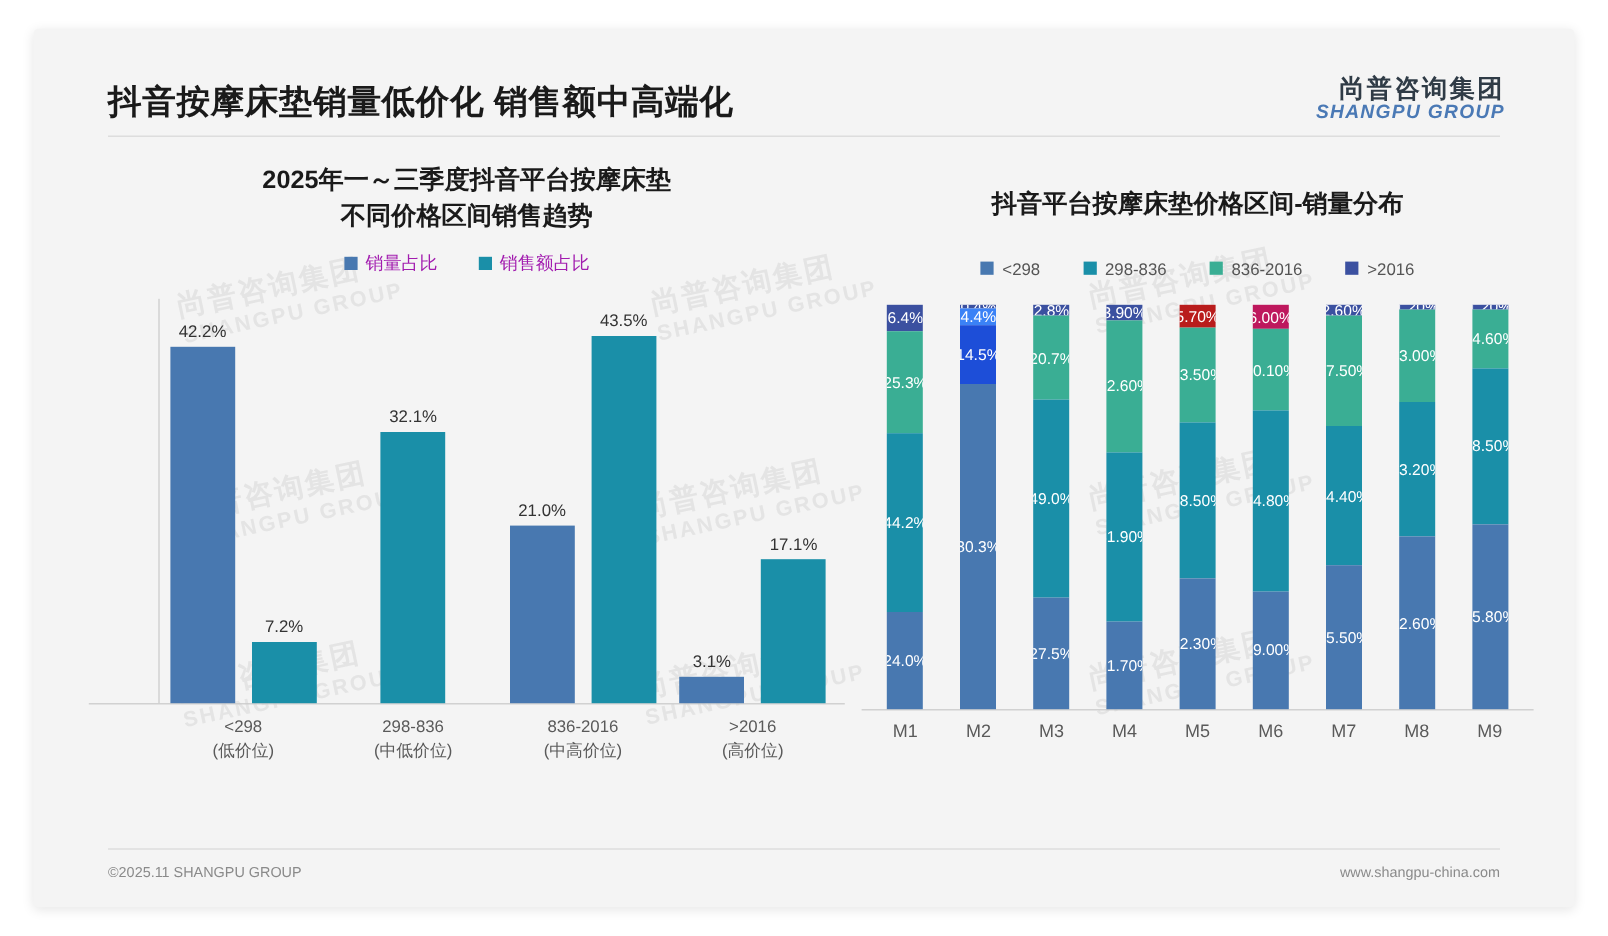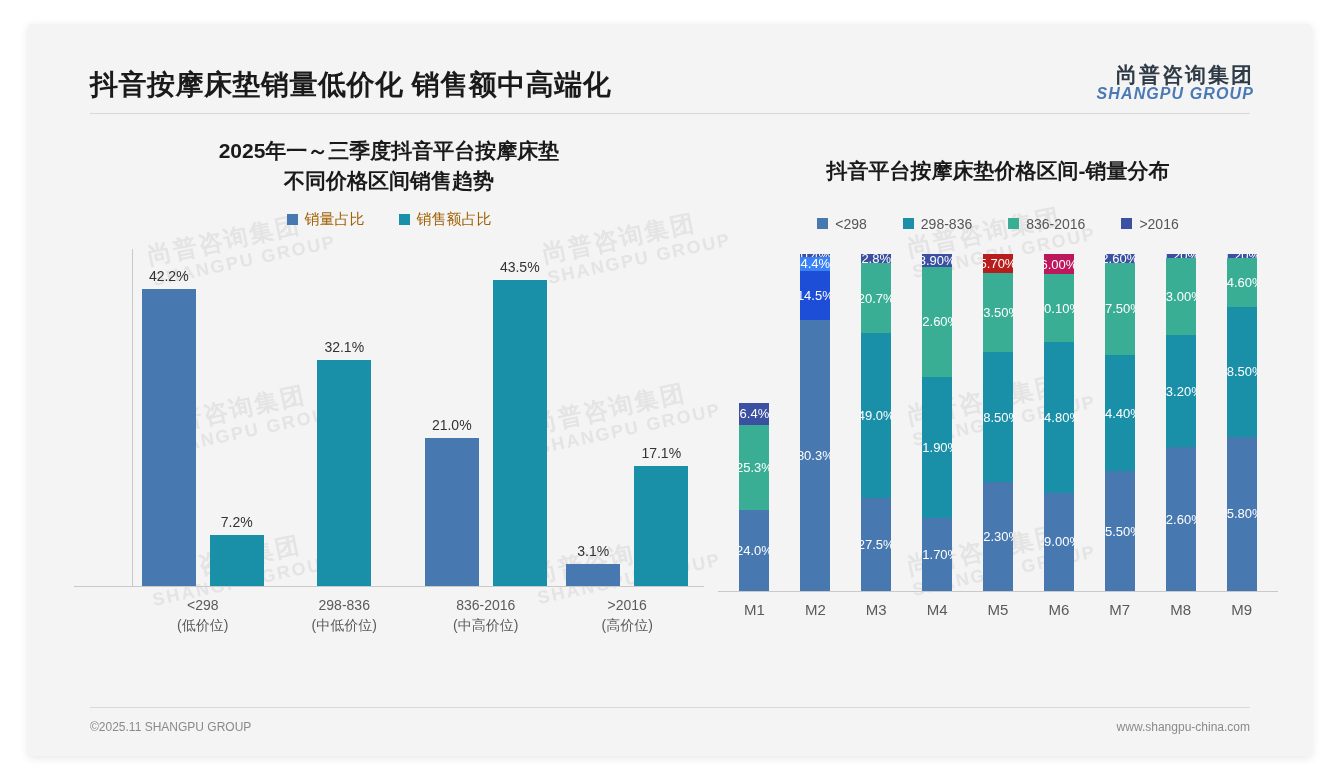--- a/index.html
+++ b/index.html
@@ -73,21 +73,21 @@
   }
 
   .legend {
     display: flex; justify-content: center; align-items: center;
     margin-top: 14px;
   }
   .legend-item { display: flex; align-items: center; }
   .legend-swatch {
     width: 11px; height: 11px; margin-right: 7px; display: inline-block;
   }
-  .legend-label { font-size: 15px; color: #a16207; white-space: nowrap; }
+  .legend-label { font-size: 15px; color: #a21caf; white-space: nowrap; }
 
   .legend-left .legend-item + .legend-item { margin-left: 34px; }
   .legend-right .legend-item + .legend-item { margin-left: 36px; }
   .legend-right .legend-label { font-size: 14px; color: #555; }
 
   
   .plot-left {
     position: relative;
     margin-top: 20px;
     height: 338px;
@@ -335,20 +335,23 @@
     <div class="plot-right">
       <div class="stacks">
 
         <div class="stack-col">
           <div class="stack">
             <div class="seg" style="height:6.4%;background:#3b50a0">
               <span class="seg-label">6.4%</span>
               </div>
             <div class="seg" style="height:25.3%;background:#3aae94">
               <span class="seg-label">25.3%</span>
+              </div>
+            <div class="seg" style="height:44.2%;background:#1a8fa8">
+              <span class="seg-label">44.2%</span>
               </div>
             <div class="seg" style="height:24.0%;background:#4878b0">
               <span class="seg-label">24.0%</span>
               </div>
           </div>
         </div>
 
         <div class="stack-col">
           <div class="stack">
             <div class="seg" style="height:0.8%;background:#3b50a0">

